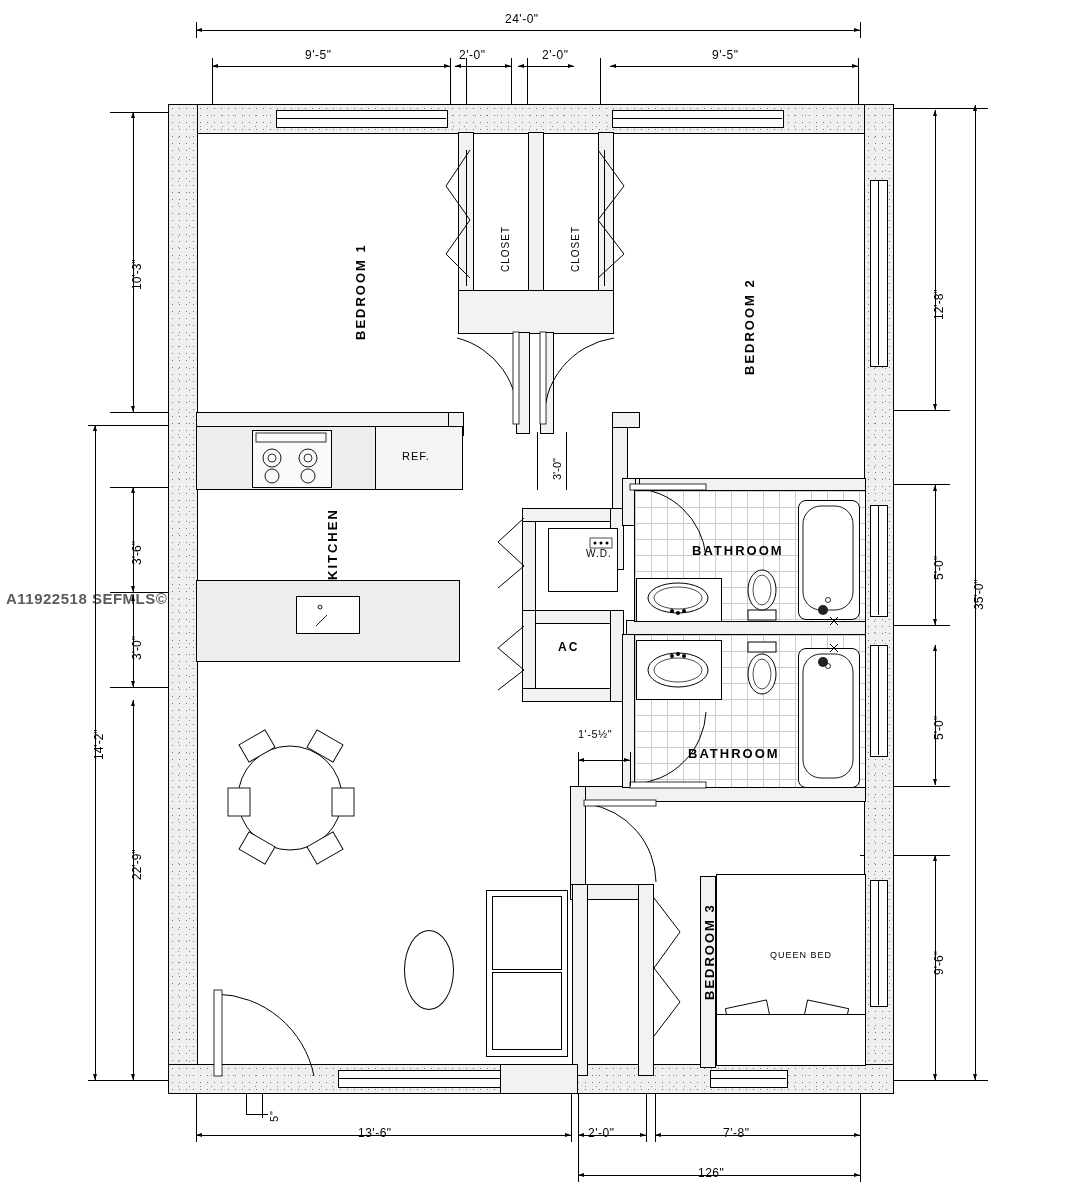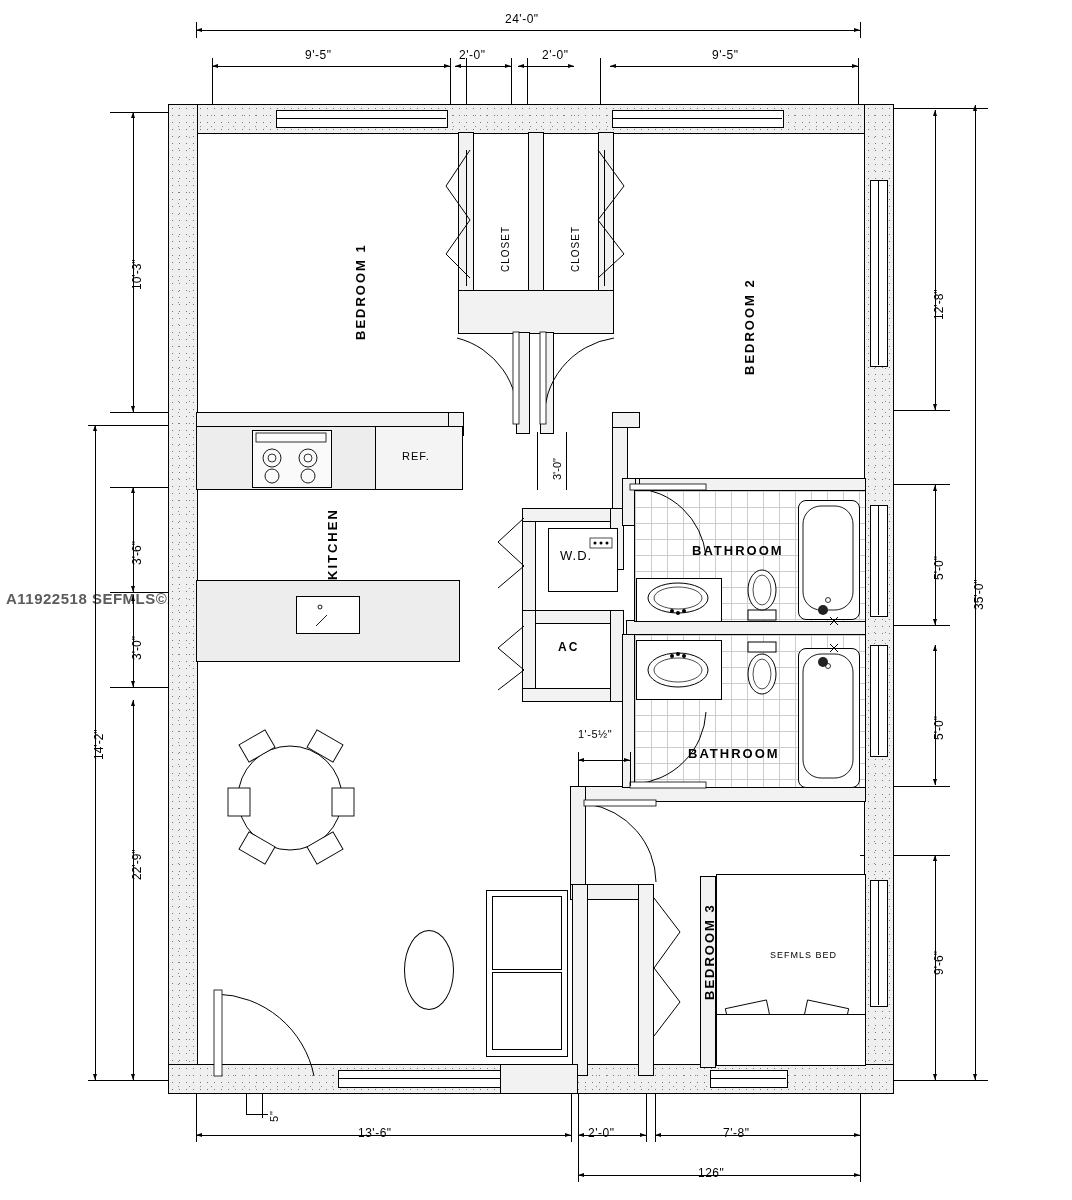--- a/index.html
+++ b/index.html
@@ -238,21 +238,21 @@
   <div class="vroom" style="left:353px;top:340px;">BEDROOM 1</div>
   <div class="vroom" style="left:742px;top:375px;">BEDROOM 2</div>
   <div class="vroom" style="left:702px;top:1000px;">BEDROOM 3</div>
   <div class="vsmall" style="left:500px;top:272px;">CLOSET</div>
   <div class="vsmall" style="left:570px;top:272px;">CLOSET</div>
   <div class="roomlabel" style="left:692px;top:543px;">BATHROOM</div>
   <div class="roomlabel" style="left:688px;top:746px;">BATHROOM</div>
   <div class="roomlabel" style="left:558px;top:640px;font-size:12px;">AC</div>
 
   <div class="rectb" style="left:548px;top:528px;width:68px;height:62px;"></div>
-  <div class="smalllabel" style="left:560px;top:548px;font-size:13px;">W.D.</div>
+  <div class="smalllabel" style="left:586px;top:548px;font-size:10px;">W.D.</div>
   <svg style="left:590px;top:538px;" width="24" height="14">
     <rect x="0" y="0" width="22" height="10" fill="none" stroke="#000" stroke-width="0.7"></rect>
     <circle cx="5" cy="5" r="1.5" fill="#000"></circle>
       <circle cx="11" cy="5" r="1.5" fill="#000"></circle>
       <circle cx="17" cy="5" r="1.5" fill="#000"></circle>
   </svg>
 
   <svg style="left:455px;top:332px;" width="80" height="95">
     <path d="M62 92 A80 80 0 0 0 2 6" fill="none" stroke="#000" stroke-width="1"></path>
     <rect x="58" y="0" width="6" height="92" fill="#fff" stroke="#000" stroke-width="0.8"></rect>
@@ -357,21 +357,21 @@
     <rect x="82" y="108" width="30" height="20" fill="#fff" stroke="#000" stroke-width="0.9" transform="rotate(-30 97 118)"></rect>
   </svg>
 
   <div class="rectb" style="left:486px;top:890px;width:80px;height:165px;"></div>
   <div class="rectb" style="left:492px;top:896px;width:68px;height:72px;"></div>
   <div class="rectb" style="left:492px;top:972px;width:68px;height:76px;"></div>
 
   <div class="ellipse" style="left:404px;top:930px;width:48px;height:78px;"></div>
 
   <div class="rectb" style="left:716px;top:874px;width:148px;height:140px;"></div>
-  <div class="smalllabel" style="left:770px;top:950px;font-size:9px;letter-spacing:1px;">SEFMLS BED</div>
+  <div class="smalllabel" style="left:770px;top:950px;font-size:9px;letter-spacing:1px;">QUEEN BED</div>
   <svg style="left:726px;top:996px;" width="130" height="60">
     <rect x="2" y="8" width="42" height="30" fill="#fff" stroke="#000" stroke-width="0.9" transform="rotate(-12 23 23)"></rect>
     <rect x="78" y="8" width="42" height="30" fill="#fff" stroke="#000" stroke-width="0.9" transform="rotate(12 99 23)"></rect>
   </svg>
   <div class="rectb" style="left:716px;top:1014px;width:148px;height:50px;background:#fff;"></div>
 
   <div class="vtext" style="left:551px;top:480px;font-size:11px;">3'-0"</div>
   <div class="extline" style="left:537px;top:432px;width:1px;height:58px;"></div>
   <div class="extline" style="left:566px;top:432px;width:1px;height:58px;"></div>
 

